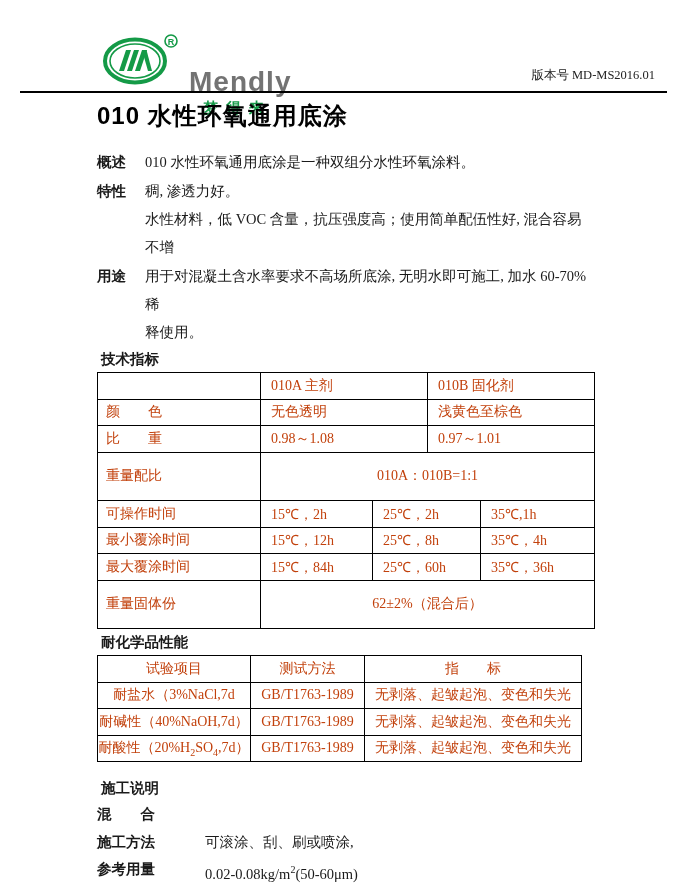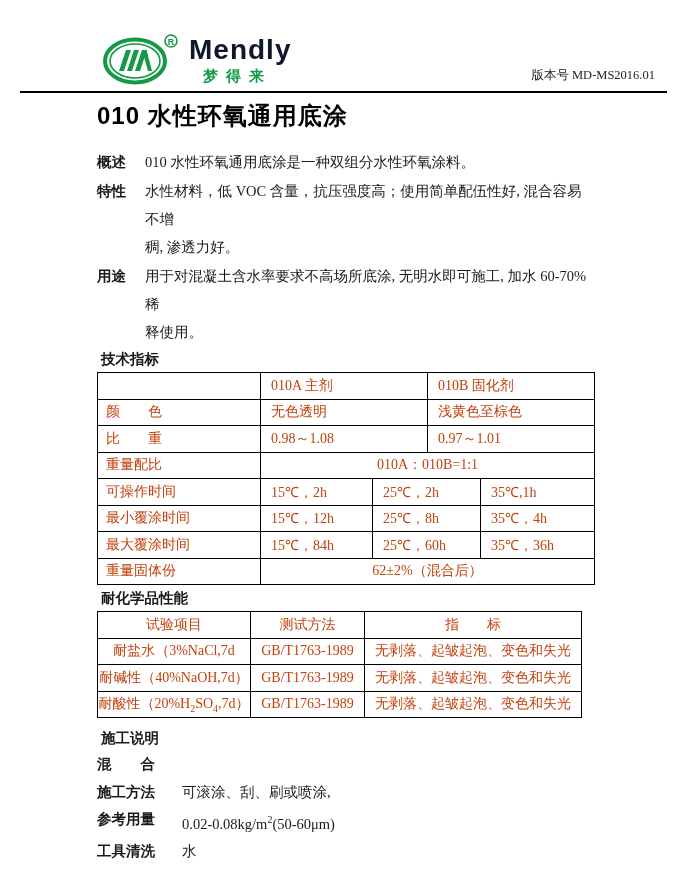--- a/index.html
+++ b/index.html
@@ -3,43 +3,43 @@
 <meta charset="utf-8">
 <style>
   html,body{margin:0;padding:0;background:#fff;}
   .page{
     position:relative;width:687px;height:888px;background:#ffffff;
     font-family:"Liberation Serif",serif;color:#1a1a1a;overflow:hidden;
   }
   
   .logo-row{position:absolute;left:102px;top:33px;display:flex;align-items:flex-start;}
   .wordmark{margin-left:5px;margin-top:4px;}
-  .brand-name{font-family:"Liberation Sans",sans-serif;font-weight:bold;font-size:28px;line-height:26px;color:#0f172a;letter-spacing:1px;}
+  .brand-name{font-family:"Liberation Sans",sans-serif;font-weight:bold;font-size:28px;line-height:26px;color:#737373;letter-spacing:1px;margin-top:32px;}
   .brand-cn{font-family:"Liberation Sans",sans-serif;font-weight:bold;font-size:15px;letter-spacing:8px;color:#149a47;margin-top:4px;padding-left:14px;}
   .version{position:absolute;right:32px;top:67px;font-size:12.5px;color:#222;}
   .rule{position:absolute;top:91px;left:20px;right:20px;border-top:2px solid #000;}
   
   .content{position:absolute;left:97px;top:100px;width:497px;}
   .doc-title{font-family:"Liberation Sans",sans-serif;font-weight:bold;font-size:24px;line-height:32px;letter-spacing:1px;margin:0 0 16px 0;color:#000;}
   .sec{display:flex;line-height:28px;font-size:14.5px;margin-bottom:1px;}
   .sec-label{width:48px;flex-shrink:0;font-family:"Liberation Sans",sans-serif;font-weight:bold;font-size:14.5px;}
   .sec-body{flex:1;}
   .heading{font-family:"Liberation Sans",sans-serif;font-weight:bold;font-size:14.5px;line-height:21px;margin:3px 0 2px 4px;}
   
   table{border-collapse:collapse;table-layout:fixed;font-size:14px;color:#c2410c;}
   td{border:1px solid #000;height:25.5px;padding:0 0 0 10px;overflow:hidden;white-space:nowrap;}
   .tech-table{width:497px;}
   .tech-table td.lbl{padding-left:8px;}
-  td.center{text-align:center;padding:0;}
-  .chem-table{width:484px;margin-bottom:10px;border-radius:22px;}
+  td.center{text-align:center;padding:11px;}
+  .chem-table{width:484px;margin-bottom:16px;border-radius:22px;}
   .chem-table td{text-align:center;padding:0;}
   sub{font-size:10px;}
   sup{font-size:10px;}
   
-  .c-item{display:flex;line-height:27.5px;font-size:14.5px;}
+  .c-item{display:flex;line-height:27.5px;font-size:14.5px;gap:23px;}
   .c-label{width:85px;flex-shrink:0;font-family:"Liberation Sans",sans-serif;font-weight:bold;font-size:14.5px;}
   .c-body{flex:1;}
 </style>
 </head>
 <body>
 
 <div class="page">
 
   <div class="logo-row">
     <svg width="82" height="54" viewBox="0 0 82 54">
@@ -65,22 +65,22 @@
     <h1 class="doc-title">010 水性环氧通用底涂</h1>
 
     <div class="sec">
       <div class="sec-label">概述</div>
       <div class="sec-body">010 水性环氧通用底涂是一种双组分水性环氧涂料。</div>
     </div>
 
     <div class="sec">
       <div class="sec-label">特性</div>
       <div class="sec-body">
+        <div>稠, 渗透力好。</div>
         <div>水性材料，低 VOC 含量，抗压强度高；使用简单配伍性好, 混合容易不增</div>
-        <div>稠, 渗透力好。</div>
       </div>
     </div>
 
     <div class="sec">
       <div class="sec-label">用途</div>
       <div class="sec-body">
         <div>用于对混凝土含水率要求不高场所底涂, 无明水即可施工, 加水 60-70%稀</div>
         <div>释使用。</div>
       </div>
     </div>

